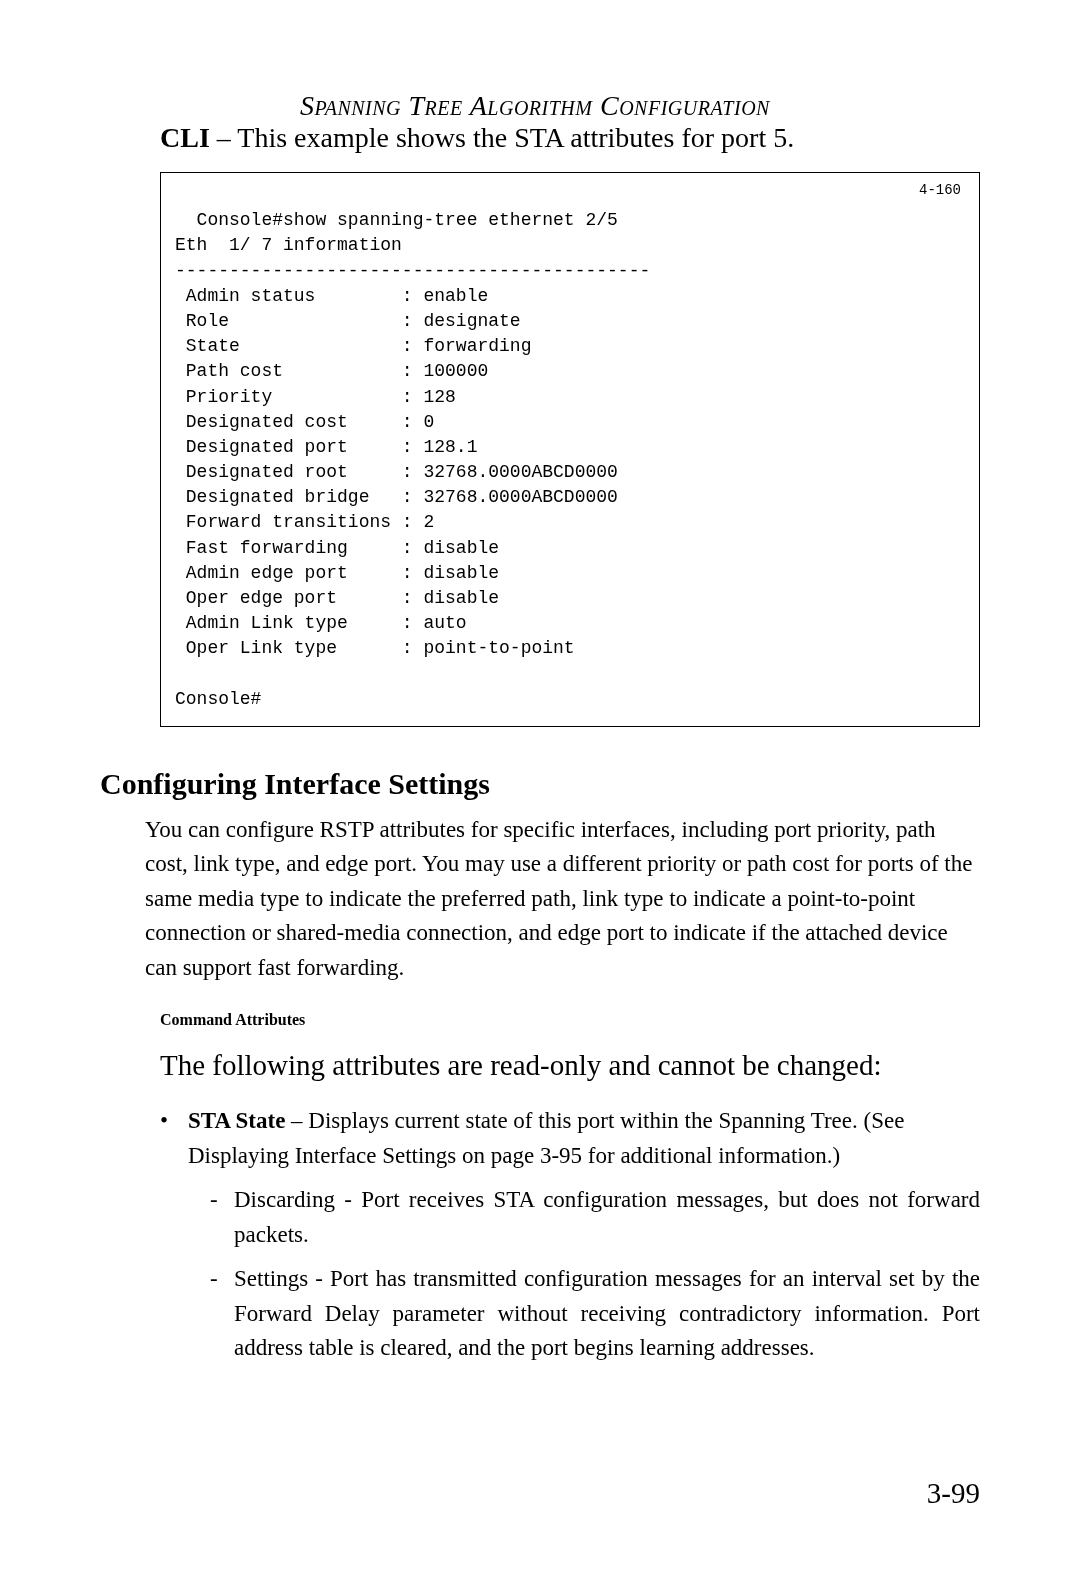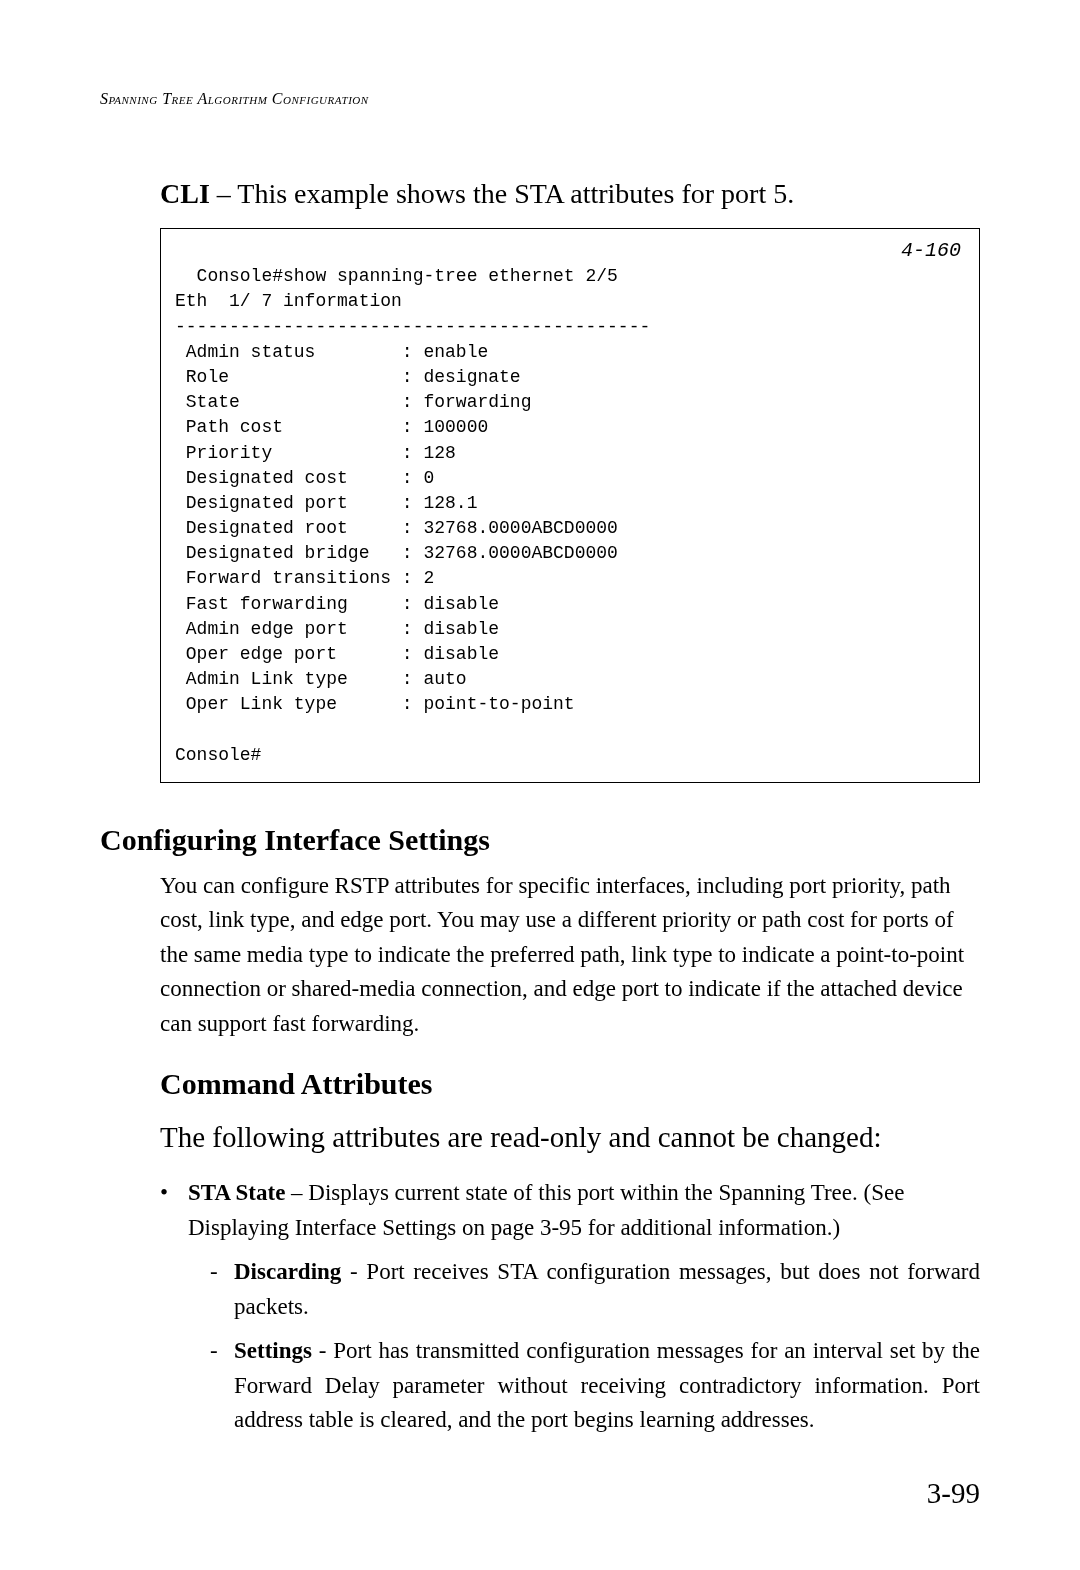--- a/index.html
+++ b/index.html
@@ -10,26 +10,25 @@
     body {
       background: #ffffff;
       width: 1080px;
       height: 1570px;
       font-family: Georgia, 'Times New Roman', serif;
       color: #000;
       padding: 90px 100px 60px 100px;
       position: relative;
     }
     .header-title {
-      text-align: left;
+      text-align: center;
       font-variant: small-caps;
       font-style: italic;
-      font-size: 16px;
+      font-size: 28px;
       letter-spacing: 0.5px;
-      margin-bottom: 70px;
       padding-right: 10px;
     }
     .cli-intro {
       margin-left: 60px;
       font-size: 28px;
       margin-bottom: 18px;
     }
     .cli-intro .bold {
       font-weight: bold;
     }
@@ -41,38 +40,37 @@
       font-size: 18px;
       line-height: 1.4;
       white-space: pre;
       position: relative;
       margin-bottom: 40px;
     }
     .cli-ref {
       position: absolute;
       top: 8px;
       right: 18px;
-      font-style: italic;
       font-family: 'Courier New', Courier, monospace;
-      font-size: 20px;
+      font-size: 14px;
     }
     .section-heading {
       font-size: 30px;
       font-weight: bold;
       margin-bottom: 12px;
     }
     .body-para {
-      margin-left: 60px;
+      margin-left: 45px;
       font-size: 23px;
       line-height: 1.5;
       margin-bottom: 26px;
     }
     .subheading {
       margin-left: 60px;
-      font-size: 30px;
+      font-size: 16px;
       font-weight: bold;
       margin-bottom: 20px;
     }
     .intro-line {
       margin-left: 60px;
       font-size: 29px;
       margin-bottom: 22px;
     }
     .bullet-list {
       margin-left: 60px;
@@ -104,21 +102,21 @@
     }
     .sub-bullet-marker {
       width: 24px;
       flex-shrink: 0;
     }
     .sub-bullet-content {
       flex: 1;
       text-align: justify;
     }
     .sub-bullet-content .bold {
-      font-weight: bold;
+      font-weight: normal;
     }
     .page-number {
       position: absolute;
       bottom: 60px;
       right: 100px;
       font-size: 29px;
     }
   </style>
 </head>
 <body>

